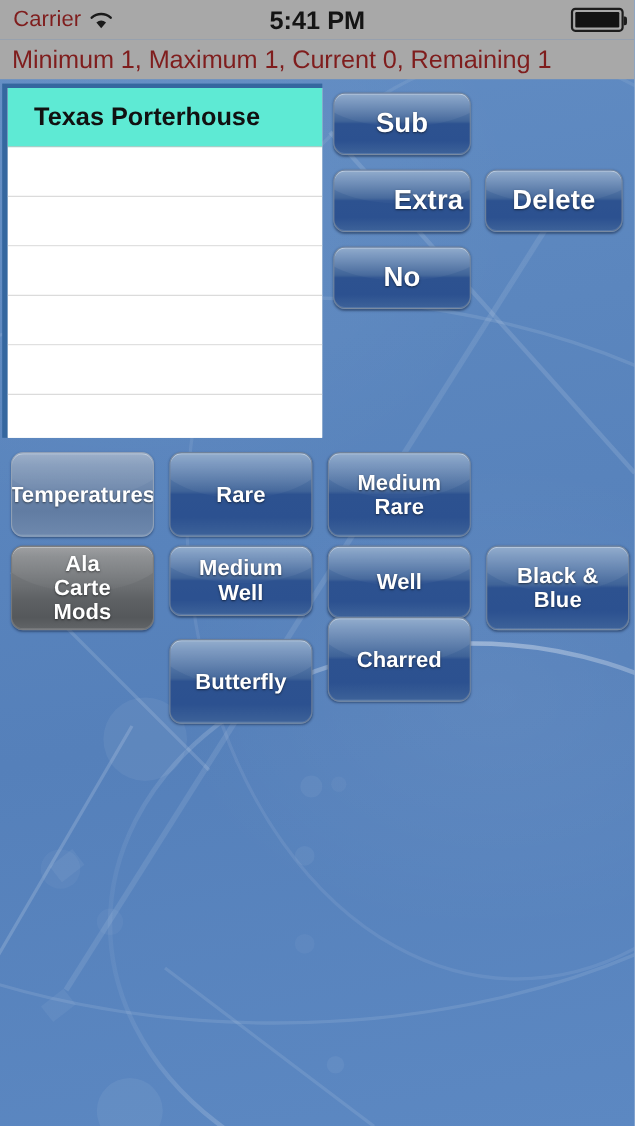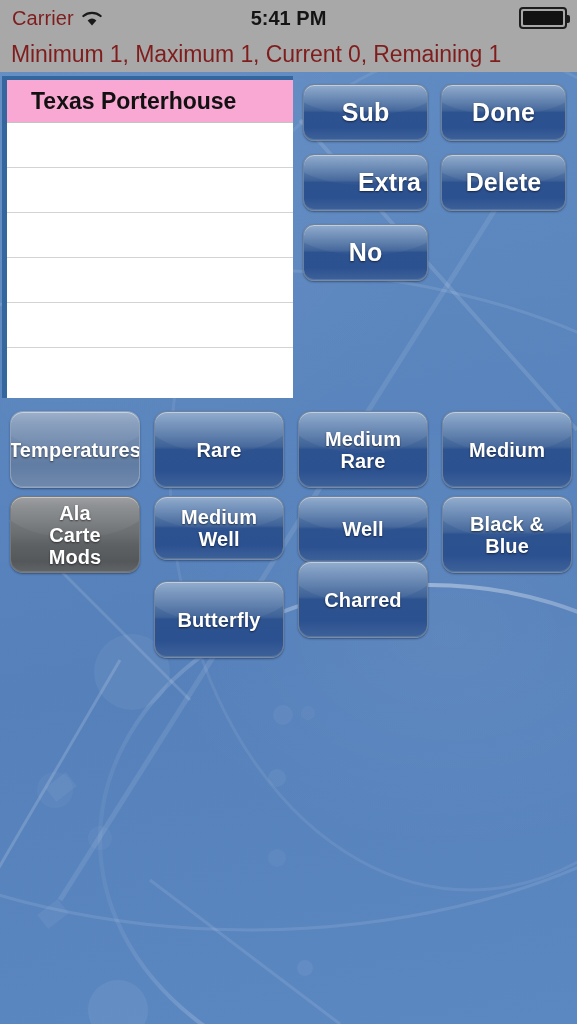--- a/index.html
+++ b/index.html
@@ -41,21 +41,21 @@
     position: absolute; left: 12px; top: 0; height: 36px;
     display: flex; align-items: center; gap: 7px;
   }
   .sb-carrier {
     font-size: 20px; color: #7f1d1d; letter-spacing: 0.1px;
   }
   .wifi-ico { display: block; }
   .sb-time {
     position: absolute; left: 0; right: 0; top: 0; height: 36px;
     display: flex; align-items: center; justify-content: center;
-    font-size: 20px; font-weight: bold; color: #141414;
+    font-size: 23px; font-weight: bold; color: #141414;
   }
   .sb-right {
     position: absolute; right: 10px; top: 0; height: 36px;
     display: flex; align-items: center;
   }
   .battery {
     position: relative;
     width: 48px; height: 22px;
     border: 2px solid #1d1d1d; border-radius: 4px;
     padding: 2px;
@@ -87,22 +87,22 @@
     width: 291px; height: 322px;
     background: #35679f;
     padding: 4px 0 0 5px;
   }
   .table-inner {
     width: 286px; height: 318px;
     background: #ffffff;
     overflow: hidden;
   }
   .table-header-row {
-    height: 43px;
-    background: #f9a8d4;
+    height: 54px;
+    background: #5eead4;
     display: flex; align-items: center;
     padding-left: 24px;
     border-bottom: 1px solid #c3c3c3;
   }
   .table-header-row .th-label {
     font-size: 23px; font-weight: bold; color: #111111;
   }
   .table-row {
     height: 45px;
     background: #ffffff;
@@ -143,21 +143,21 @@
     background: linear-gradient(to bottom, rgba(255,255,255,0.30), rgba(255,255,255,0.02));
     border-radius: 50%;
     pointer-events: none;
   }
   .btn span { position: relative; z-index: 2; line-height: 1.1; }
 
   
   .btn-action { font-size: 25px; }
 
   
-  .btn-grid { font-size: 20px; padding: 0 22px; border-radius: 13px; }
+  .btn-grid { font-size: 20px; padding: 0 22px; }
 
   
   .btn.state-dim {
     background:
       linear-gradient(to bottom,
         rgba(150,170,196,0.92) 0%,
         rgba(131,154,184,0.92) 14%,
         rgba(106,131,166,0.92) 52%,
         rgba(98,124,160,0.92) 70%,
         rgba(112,137,172,0.92) 100%);
@@ -257,45 +257,39 @@
       <div class="table-row"></div>
       <div class="table-row"></div>
       <div class="table-row"></div>
       <div class="table-row"></div>
     </div>
   </div>
 
   <div class="btn btn-action" style="left:303px; top:84px; width:125px; height:57px;">
     <span>Sub</span>
   </div>
-  <div class="btn btn-action" style="left:441px; top:84px; width:125px; height:57px;">
-    <span>Done</span>
-  </div>
   <div class="btn btn-action" style="left:303px; top:154px; width:125px; height:57px;padding-left:48px;">
     <span>Extra</span>
   </div>
   <div class="btn btn-action" style="left:441px; top:154px; width:125px; height:57px;">
     <span>Delete</span>
   </div>
   <div class="btn btn-action" style="left:303px; top:224px; width:125px; height:57px;">
     <span>No</span>
   </div>
 
   <div class="btn btn-grid state-dim" style="left:10px; top:411px; width:130px; height:77px;">
     <span>Temperatures</span>
   </div>
   <div class="btn btn-grid" style="left:154px; top:411px; width:130px; height:77px;">
     <span>Rare</span>
   </div>
   <div class="btn btn-grid" style="left:298px; top:411px; width:130px; height:77px;">
     <span>Medium Rare</span>
   </div>
-  <div class="btn btn-grid" style="left:442px; top:411px; width:130px; height:77px;">
-    <span>Medium</span>
-  </div>
 
   <div class="btn btn-grid state-gray" style="left:10px; top:496px; width:130px; height:77px;">
     <span>Ala Carte Mods</span>
   </div>
   <div class="btn btn-grid" style="left:154px; top:496px; width:130px; height:64px;">
     <span>Medium Well</span>
   </div>
   <div class="btn btn-grid" style="left:298px; top:496px; width:130px; height:66px;">
     <span>Well</span>
   </div>

